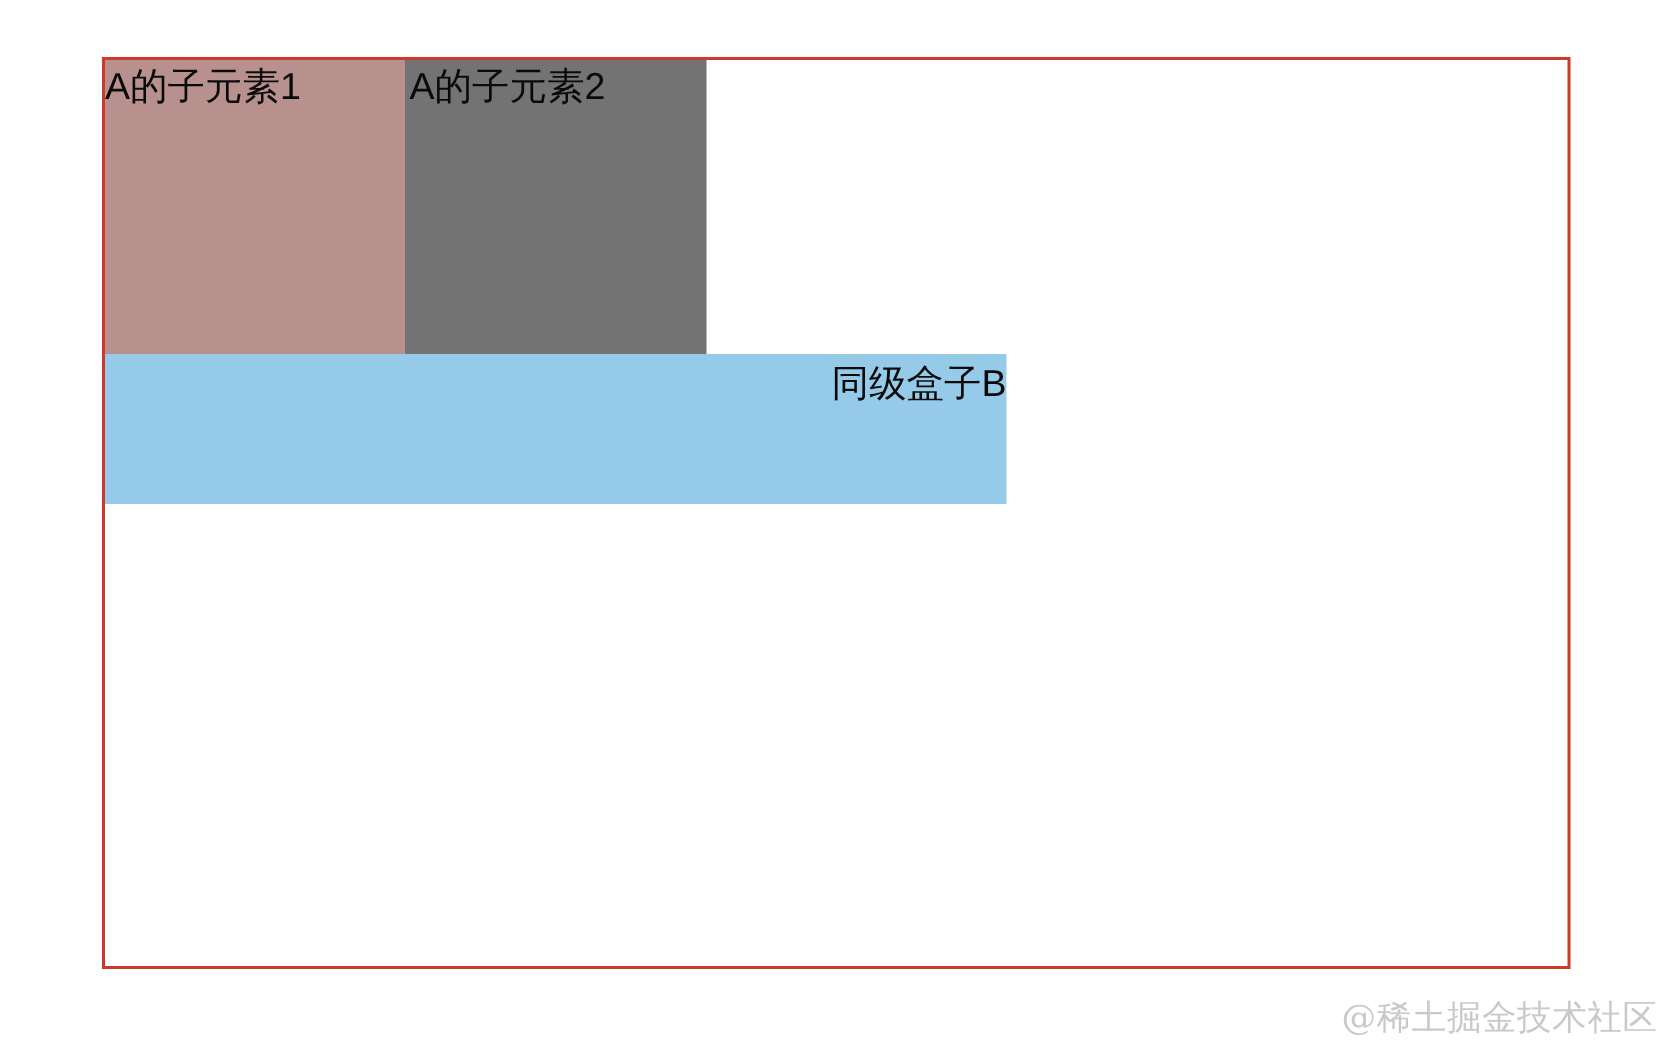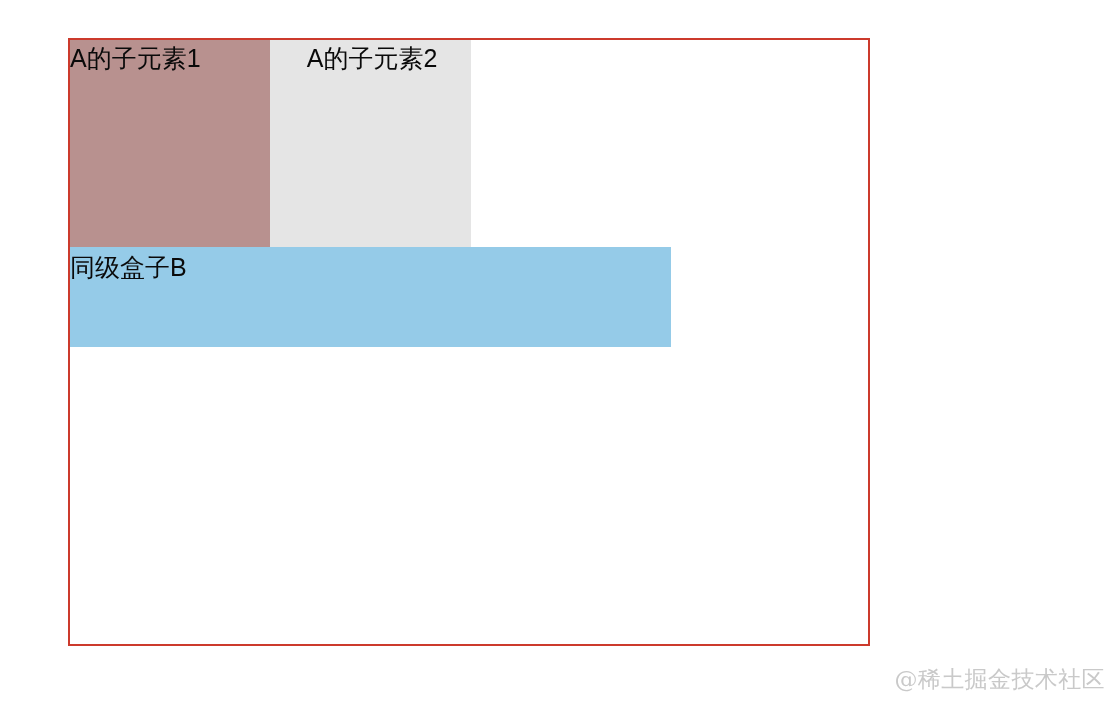--- a/index.html
+++ b/index.html
@@ -21,21 +21,21 @@
     top: 0;
     width: 1114px;
     height: 702px;
   }
 
   
   .parent-container {
     position: absolute;
     left: 68px;
     top: 38px;
-    width: 802px;
+    width: 979px;
     height: 608px;
     box-sizing: border-box;
     border: 2px solid #cc3a2c;
     background: #ffffff;
   }
 
   
   .float-row {
     position: absolute;
     left: 0;
@@ -60,38 +60,38 @@
   .child-box-1 {
     left: 0;
     width: 200px;
     background: #b8918f;
     text-align: left;
   }
 
   .child-box-2 {
     left: 200px;
     width: 201px;
-    background: #e5e5e5;
-    text-align: center;
+    background: #737373;
+    text-align: left;
     padding-left: 3px;
   }
 
   
   .sibling-box {
     position: absolute;
     left: 0;
-    top: 207px;
+    top: 196px;
     width: 601px;
     height: 100px;
     box-sizing: border-box;
     background: #95cbe8;
     color: #0a0a0a;
     font-size: 25px;
     line-height: 1.15;
-    text-align: left;
+    text-align: right;
     padding-top: 6px;
     white-space: nowrap;
     overflow: hidden;
   }
 
   .watermark {
     position: absolute;
     right: 9px;
     top: 666px;
     font-family: "DejaVu Serif", "Liberation Serif", serif;

